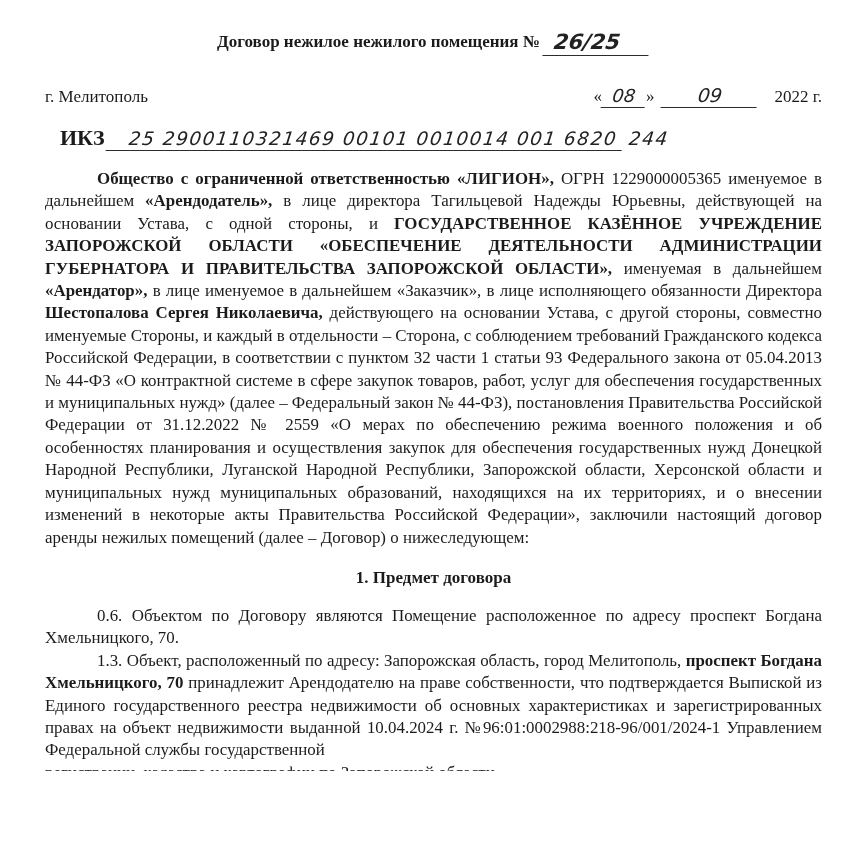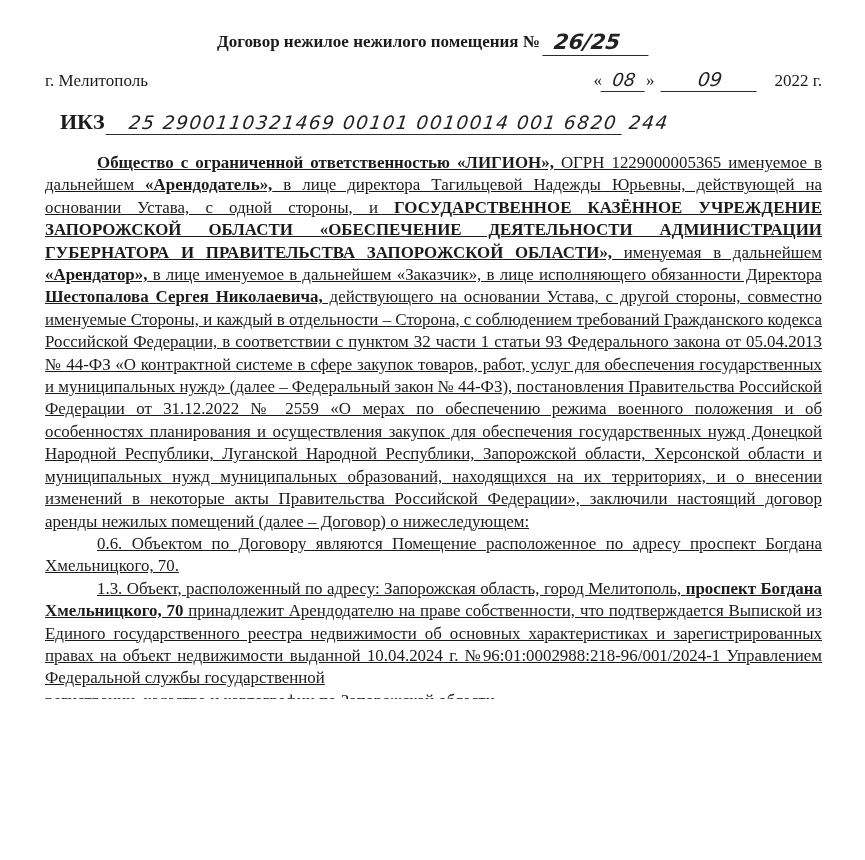--- a/index.html
+++ b/index.html
@@ -40,21 +40,21 @@
     padding: 0 30px 1px 10px;
     margin-left: 4px;
     vertical-align: -2px;
   }
 
   
   .place-date-row {
     display: flex;
     justify-content: space-between;
     align-items: baseline;
-    margin-top: 12px;
+    margin-top: 28px;
     font-size: 17px;
   }
   .date-block { white-space: nowrap; }
   .hw-day {
     font-size: 18px;
     min-width: 44px;
     text-align: center;
     padding-bottom: 1px;
   }
   .hw-month {
@@ -87,21 +87,20 @@
     letter-spacing: 1.5px;
     margin-left: 6px;
   }
 
   
   .body-p {
     font-size: 16.9px;
     line-height: 22.4px;
     text-align: justify;
     text-indent: 52px;
-    text-decoration: underline;
   }
   .preamble { margin-top: 17px; }
   .sec-heading {
     font-size: 17px;
     font-weight: bold;
     text-align: center;
     margin: 19px 0 17px 0;
   }
   .clipped-line {
     height: 9px;
@@ -124,20 +123,21 @@
       <span>«</span><span class="hw underl hw-day">08</span><span>»</span><span class="hw underl hw-month">09</span><span class="year-suffix">2022 г.</span>
     </span>
   </div>
 
   <div class="ikz-row">
     <span class="ikz-label">ИКЗ</span><span class="hw underl ikz-val">25 2900110321469 00101 0010014 001 6820</span><span class="hw ikz-tail">244</span>
   </div>
 
   <p class="body-p preamble"><span class="b">Общество с ограниченной ответственностью «ЛИГИОН»,</span><span> ОГРН 1229000005365 именуемое в дальнейшем </span><span class="b">«Арендодатель»,</span><span> в лице директора Тагильцевой Надежды Юрьевны, действующей на основании Устава, с одной стороны, и </span><span class="b">ГОСУДАРСТВЕННОЕ КАЗЁННОЕ УЧРЕЖДЕНИЕ ЗАПОРОЖСКОЙ ОБЛАСТИ «ОБЕСПЕЧЕНИЕ ДЕЯТЕЛЬНОСТИ АДМИНИСТРАЦИИ ГУБЕРНАТОРА И ПРАВИТЕЛЬСТВА ЗАПОРОЖСКОЙ ОБЛАСТИ»,</span><span> именуемая в дальнейшем </span><span class="b">«Арендатор»,</span><span> в лице именуемое в дальнейшем «Заказчик», в лице исполняющего обязанности Директора </span><span class="b">Шестопалова Сергея Николаевича,</span><span> действующего на основании Устава, с другой стороны, совместно именуемые Стороны, и каждый в отдельности – Сторона, с соблюдением требований Гражданского кодекса Российской Федерации, в соответствии с пунктом 32 части 1 статьи 93 Федерального закона от 05.04.2013 № 44-ФЗ «О контрактной системе в сфере закупок товаров, работ, услуг для обеспечения государственных и муниципальных нужд» (далее – Федеральный закон № 44-ФЗ), постановления Правительства Российской Федерации от 31.12.2022 № 2559 «О мерах по обеспечению режима военного положения и об особенностях планирования и осуществления закупок для обеспечения государственных нужд Донецкой Народной Республики, Луганской Народной Республики, Запорожской области, Херсонской области и муниципальных нужд муниципальных образований, находящихся на их территориях, и о внесении изменений в некоторые акты Правительства Российской Федерации», заключили настоящий договор аренды нежилых помещений (далее – Договор) о нижеследующем:</span></p>
 
+  <h2 class="sec-heading">1. Предмет договора</h2>
 
 
   <p class="body-p">0.6. Объектом по Договору являются Помещение расположенное по адресу проспект Богдана Хмельницкого, 70.</p>
 
   <p class="body-p"><span>1.3. Объект, расположенный по адресу: Запорожская область, город Мелитополь, </span><span class="b">проспект Богдана Хмельницкого, 70</span><span> принадлежит Арендодателю на праве собственности, что подтверждается Выпиской из Единого государственного реестра недвижимости об основных характеристиках и зарегистрированных правах на объект недвижимости выданной 10.04.2024 г. №96:01:0002988:218-96/001/2024-1 Управлением Федеральной службы государственной</span></p>
 
   <div class="clipped-line">
     <p class="body-p">регистрации, кадастра и картографии по Запорожской области</p>
   </div>
 

